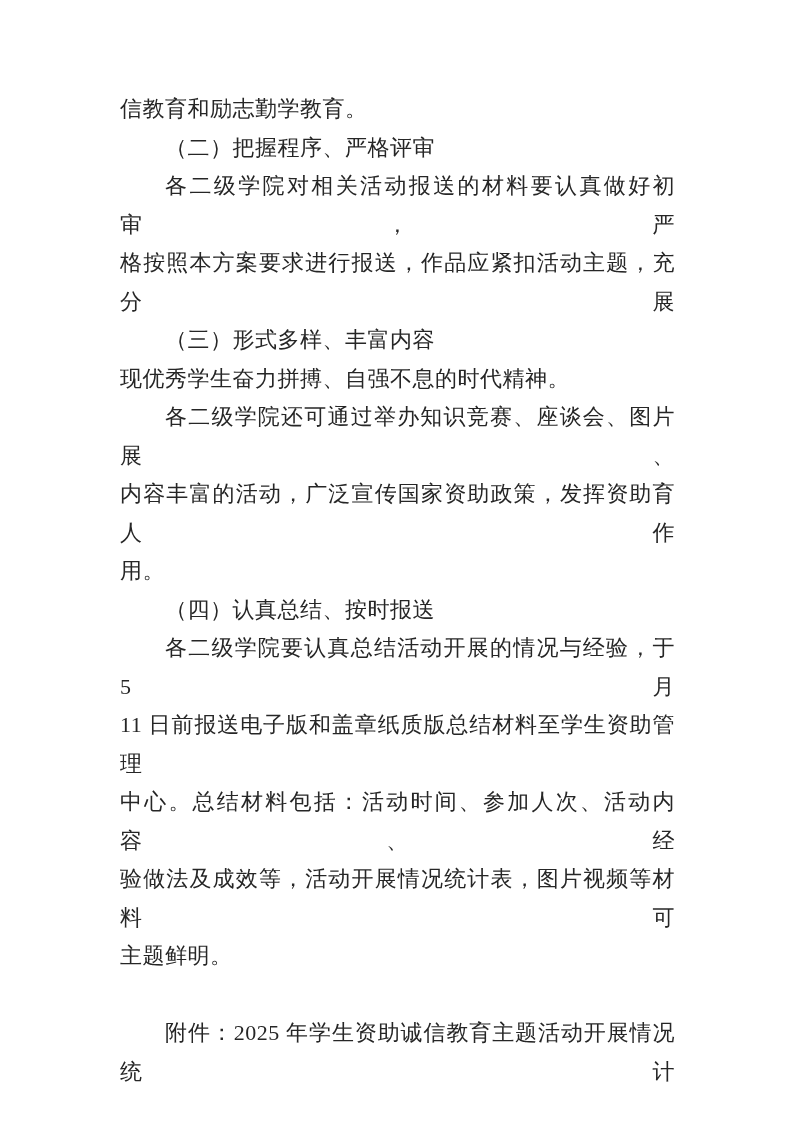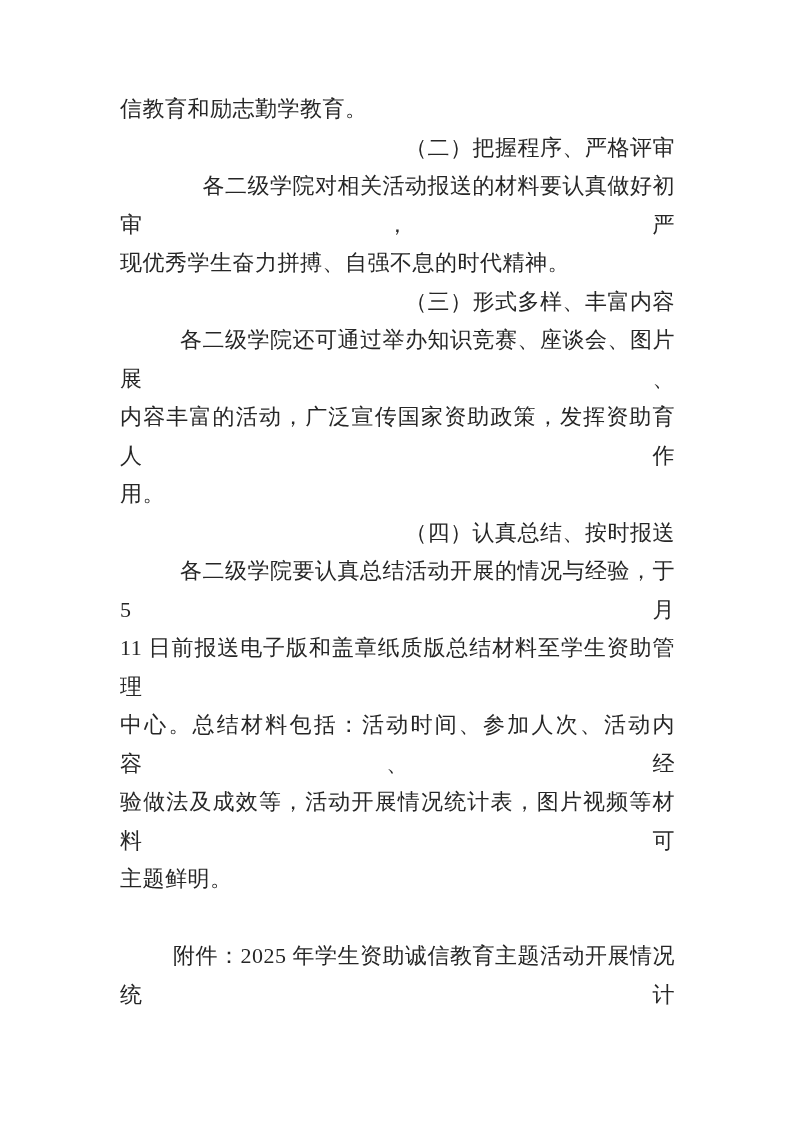--- a/index.html
+++ b/index.html
@@ -35,36 +35,36 @@
     white-space: normal;
   }
   
   .line.fill {
     text-align: justify;
     text-align-last: justify;
   }
   
   .line.indent {
     text-indent: 45px;
-    text-align: right;
   }
   .line.blank {
     height: 38.5px;
   }
 </style>
 </head>
 <body>
 
 <div class="page">
   <div class="text-block">
     <p class="line">信教育和励志勤学教育。</p>
     <p class="line indent">（二）把握程序、严格评审</p>
     <p class="line indent fill">各二级学院对相关活动报送的材料要认真做好初审，严</p>
+    <p class="line fill">格按照本方案要求进行报送，作品应紧扣活动主题，充分展</p>
+    <p class="line indent">（三）形式多样、丰富内容</p>
     <p class="line">现优秀学生奋力拼搏、自强不息的时代精神。</p>
-    <p class="line indent">（三）形式多样、丰富内容</p>
     <p class="line indent fill">各二级学院还可通过举办知识竞赛、座谈会、图片展、</p>
     <p class="line fill">内容丰富的活动，广泛宣传国家资助政策，发挥资助育人作</p>
     <p class="line">用。</p>
     <p class="line indent">（四）认真总结、按时报送</p>
     <p class="line indent fill">各二级学院要认真总结活动开展的情况与经验，于 5 月</p>
     <p class="line fill">11 日前报送电子版和盖章纸质版总结材料至学生资助管理</p>
     <p class="line fill">中心。总结材料包括：活动时间、参加人次、活动内容、经</p>
     <p class="line fill">验做法及成效等，活动开展情况统计表，图片视频等材料可</p>
     <p class="line">主题鲜明。</p>
     <p class="line blank"></p>

